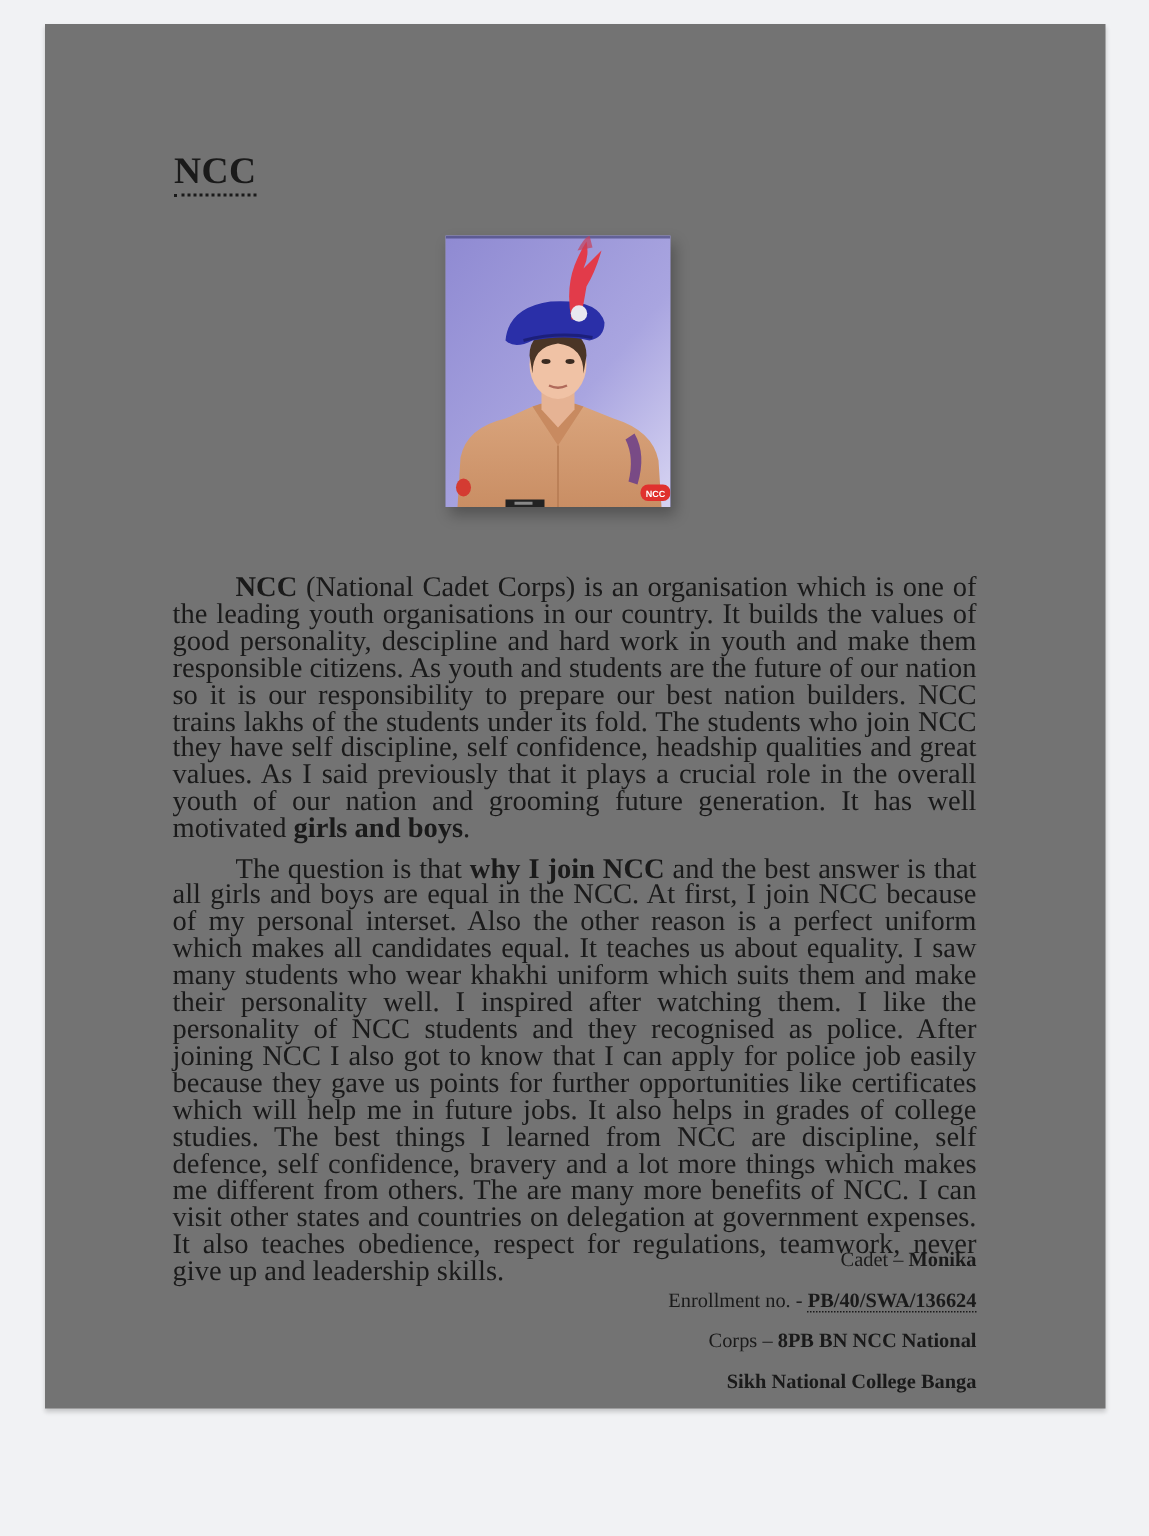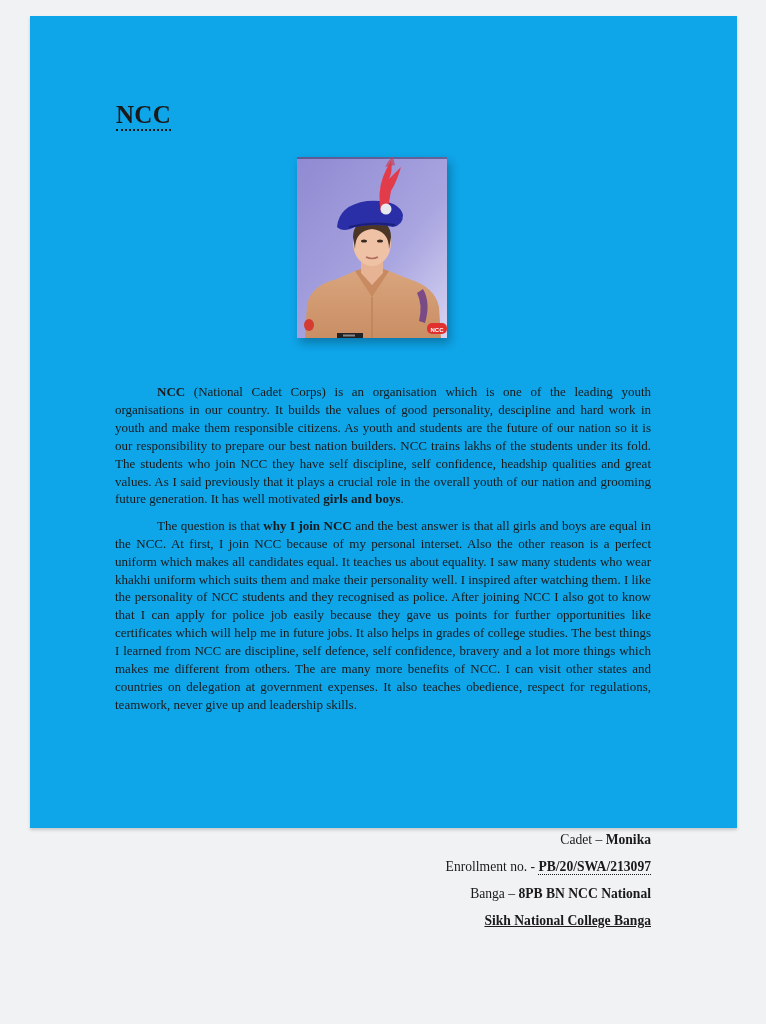--- a/index.html
+++ b/index.html
@@ -8,22 +8,22 @@
       width: 766px;
       height: 1024px;
       background: #f1f2f4;
       overflow: hidden;
     }
     .page {
       position: absolute;
       left: 30px;
       top: 16px;
       width: 707px;
-      height: 812px;
-      background: #0ea5e9;
+      height: 923px;
+      background: #737373;
       box-shadow: 0 2px 3px rgba(0,0,0,0.18);
       font-family: "Liberation Serif", serif;
       color: #1a1a1a;
     }
     .title {
       position: absolute;
       left: 86px;
       top: 86px;
       font-size: 25px;
       font-weight: bold;
@@ -41,41 +41,41 @@
       box-shadow: 3px 5px 9px rgba(0,0,0,0.28);
       overflow: hidden;
       background: #9c98d6;
     }
     .photo-frame svg { display: block; }
     .body-text {
       position: absolute;
       left: 85px;
       top: 367px;
       width: 536px;
-      font-size: 13px;
+      font-size: 19px;
       line-height: 17.9px;
       text-align: justify;
     }
     .body-text p {
       margin: 0 0 8.5px 0;
       text-indent: 42px;
     }
     .sig {
       position: absolute;
       right: 86px;
       width: 400px;
       text-align: right;
       font-size: 13.6px;
       line-height: 16px;
       margin-top: 48px;
     }
     .b { font-weight: bold; }
     .bi { font-weight: bold; }
     .dotted-u { border-bottom: 1.5px dotted #1a1a1a; }
-    .solid-u { text-decoration: underline; }
+    .solid-u { }
   </style>
 </head>
 <body>
 
 <div class="page">
 
   <div class="title">NCC</div>
 
   <div class="photo-frame">
     <svg width="150" height="181" viewBox="0 0 150 181" xmlns="http://www.w3.org/2000/svg">
@@ -131,22 +131,22 @@
 
   <div class="body-text">
     <p><span class="b">NCC</span><span> (National Cadet Corps) is an organisation which is one of the leading youth organisations in our country. It builds the values of good personality, descipline and hard work in youth and make them responsible citizens. As youth and students are the future of our nation so it is our responsibility to prepare our best nation builders. NCC trains lakhs of the students under its fold. The students who join NCC they have self discipline, self confidence, headship qualities and great values. As I said previously that it plays a crucial role in the overall youth of our nation and grooming future generation. It has well motivated </span><span class="b">girls and boys</span><span>.</span></p>
     <p><span>The question is that </span><span class="bi">why I join NCC</span><span> and the best answer is that all girls and boys are equal in the NCC. At first, I join NCC because of my personal interset. Also the other reason is a perfect uniform which makes all candidates equal. It teaches us about equality. I saw many students who wear khakhi uniform which suits them and make their personality well. I inspired after watching them. I like the personality of NCC students and they recognised as police. After joining NCC I also got to know that I can apply for police job easily because they gave us points for further opportunities like certificates which will help me in future jobs. It also helps in grades of college studies. The best things I learned from NCC are discipline, self defence, self confidence, bravery and a lot more things which makes me different from others. The are many more benefits of NCC. I can visit other states and countries on delegation at government expenses. It also teaches obedience, respect for regulations, teamwork, never give up and leadership skills.</span></p>
   </div>
 
   <div class="sig" style="top:768px;">
     <span>Cadet – </span><span class="bi">Monika</span>
   </div>
   <div class="sig" style="top:795px;">
-    <span>Enrollment no. - </span><span class="b dotted-u">PB/20/SWA/213097</span>
+    <span>Enrollment no. - </span><span class="b dotted-u">PB/40/SWA/136624</span>
   </div>
   <div class="sig" style="top:822px;">
-    <span>Banga – </span><span class="b">8PB BN NCC National</span>
+    <span>Corps – </span><span class="b">8PB BN NCC National</span>
   </div>
   <div class="sig" style="top:849px;">
     <span class="b solid-u">Sikh National College Banga</span>
   </div>
 
 </div>
 
 </body></html>

